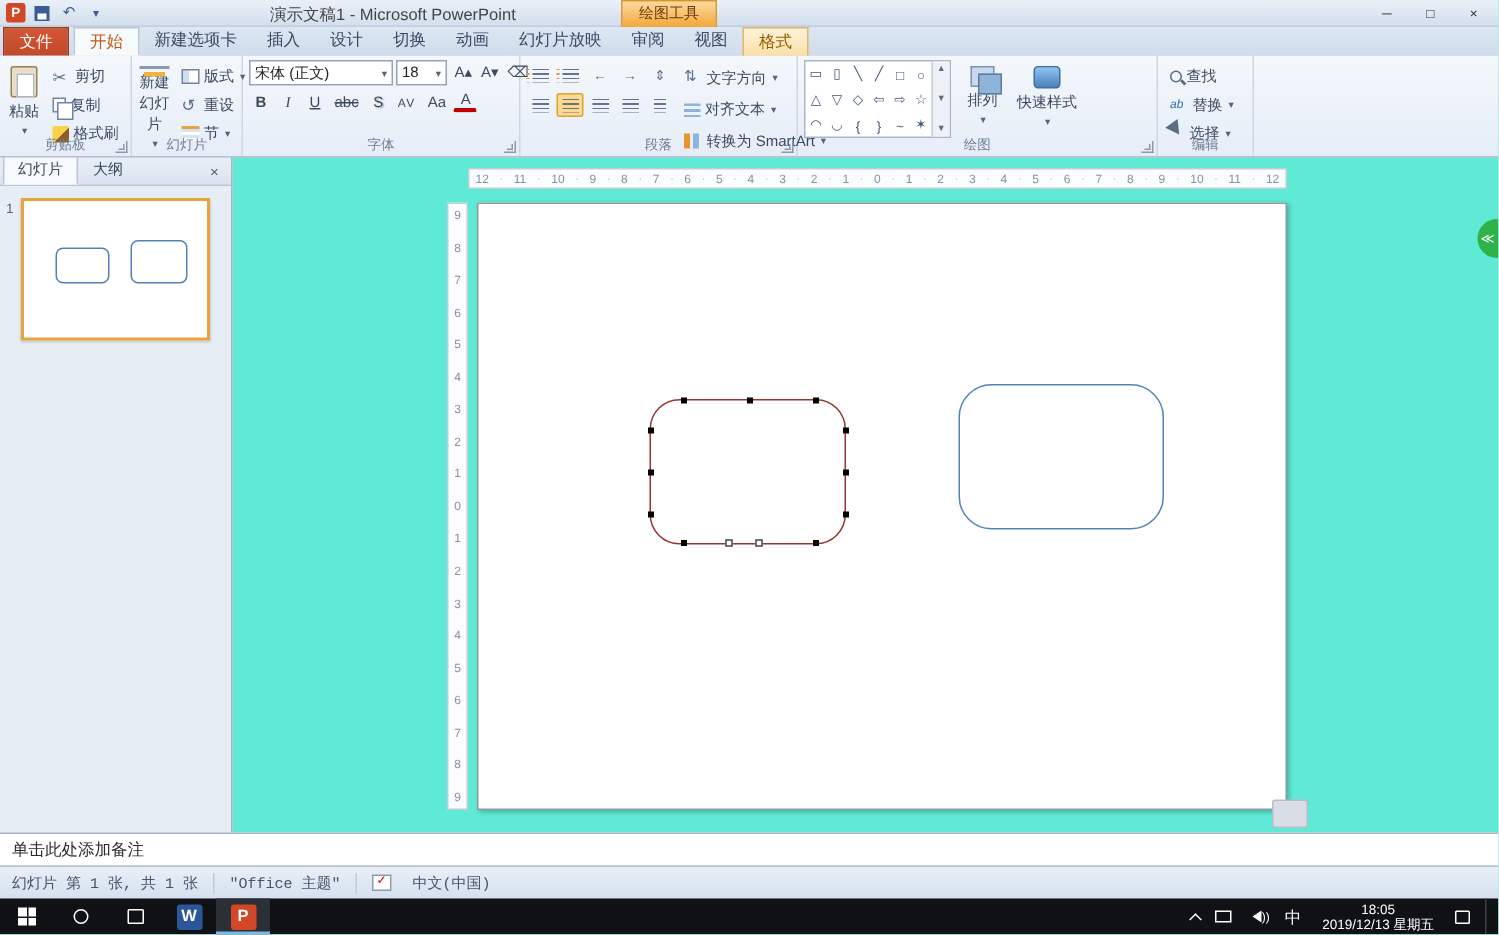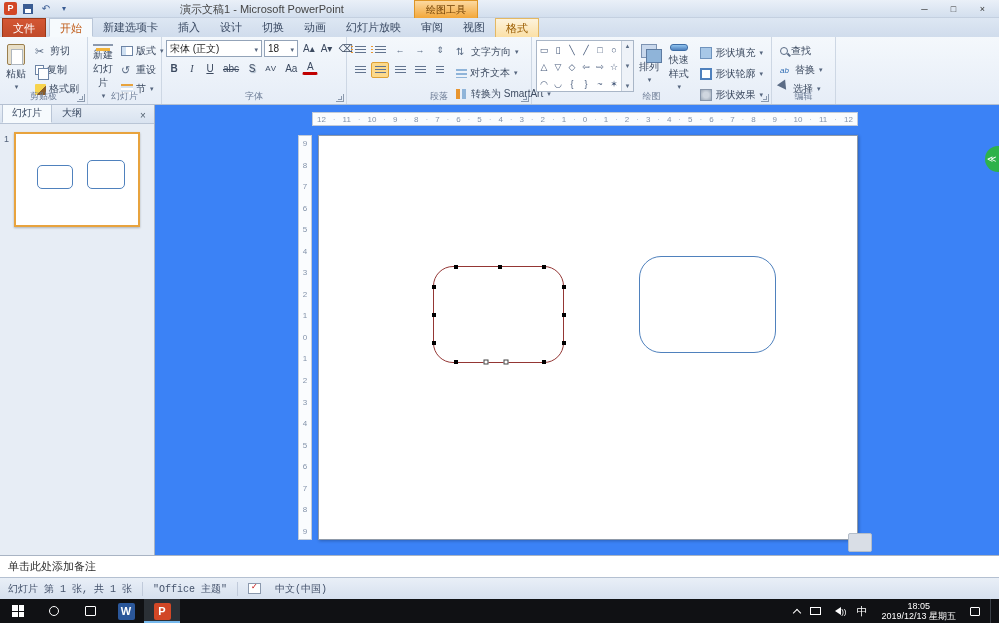--- a/index.html
+++ b/index.html
@@ -129,21 +129,21 @@
   .ptab.active { background:#f6fafd; border-color:#b9c5d6; border-bottom-color:#f6fafd; }
   .pclose { margin-left:auto; margin-right:4px; margin-bottom:2px; font-size:10px; color:#51606f; width:14px; text-align:center; }
   .thumb-row { display:flex; padding:8px 2px 0 4px; }
   .thumb-num { font-size:9px; color:#53627a; width:10px; padding-top:2px; }
   .thumb { width:126px; height:95px; background:#fff; border:2px solid #e8a33d; box-shadow:0 1px 2px rgba(0,0,0,.25); position:relative; }
   .mini-shape { position:absolute; border:1px solid #4f81bd; border-radius:5px; background:#fff; }
   .mini-a { left:21px; top:31px; width:36px; height:24px; }
   .mini-b { left:71px; top:26px; width:38px; height:29px; }
 
   
-  .main { position:absolute; left:155px; top:105px; width:844px; height:450px; background:#3b82f6; z-index:5; }
+  .main { position:absolute; left:155px; top:105px; width:844px; height:450px; background:#5eead4; z-index:5; }
   .hruler { position:absolute; left:157px; top:7px; width:546px; height:14px; background:#fafcfe;
     border:1px solid #c2cbd8; display:flex; align-items:center; justify-content:space-between; padding:0 4px;
     font-size:8px; color:#8292a9; }
   .hruler i { font-style:normal; color:#aab7c8; font-size:7px; }
   .vruler { position:absolute; left:143px; top:30px; width:14px; height:405px; background:#fafcfe;
     border:1px solid #c2cbd8; display:flex; flex-direction:column; align-items:center; justify-content:space-between;
     padding:3px 0; font-size:8px; color:#8292a9; }
   .slide { position:absolute; left:163px; top:30px; width:540px; height:405px; background:#fff;
     border:1px solid #8f9aa9; box-shadow:1px 1px 3px rgba(0,0,0,.25); }
   .shape { position:absolute; background:transparent; }
@@ -394,34 +394,20 @@
           </div>
       </div>
       <div class="bigbtn dd" style="width:36px">
         <span class="ic-arrange"></span>
         <span>排列</span>
       </div>
       <div class="bigbtn dd" style="width:44px">
         <span class="ic-qstyle"></span>
         <span>快速样式</span>
       </div>
-      <div class="drcol">
-        <div class="smallbtn dd">
-            <span class="chip fill"></span>
-            <span>形状填充</span>
-          </div>
-        <div class="smallbtn dd">
-            <span class="chip outline"></span>
-            <span>形状轮廓</span>
-          </div>
-        <div class="smallbtn dd">
-            <span class="chip effects"></span>
-            <span>形状效果</span>
-          </div>
-      </div>
       <div class="group-label">绘图</div>
       <div class="launcher"></div>
     </div>
 
     <div class="group" style="width:64px">
       <div class="smallcol">
         <div class="smallbtn">
             <span class="ic ic-find"></span>
             <span>查找</span>
           </div>

